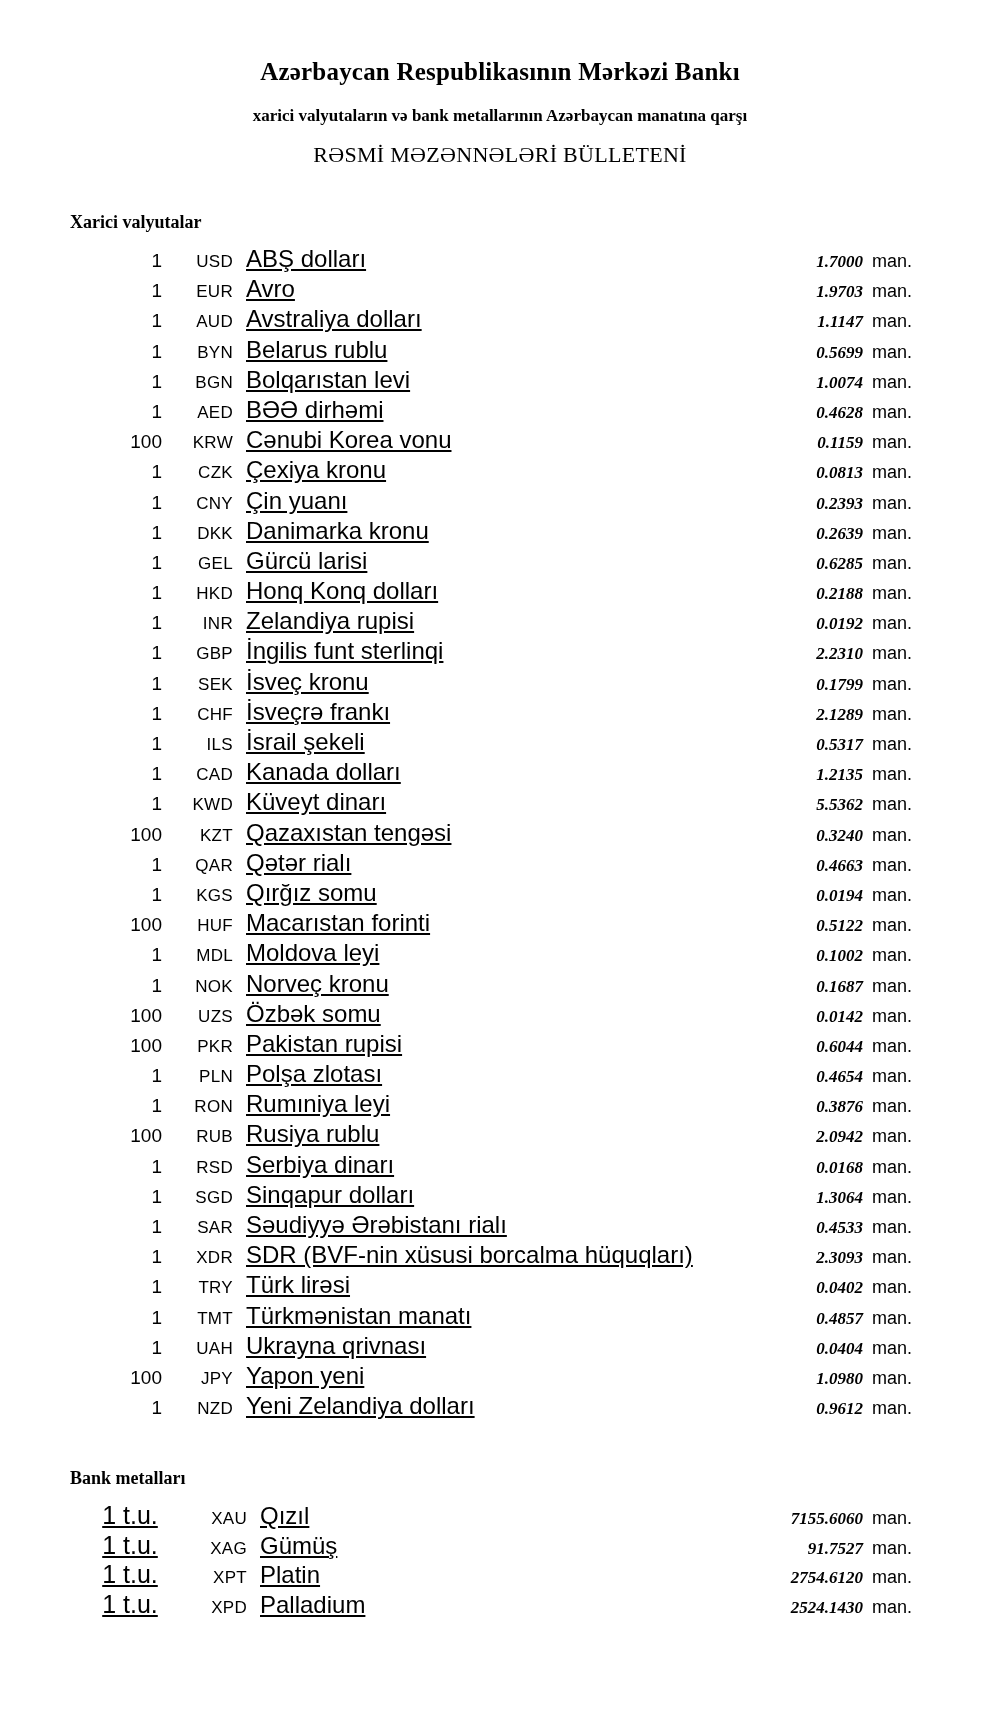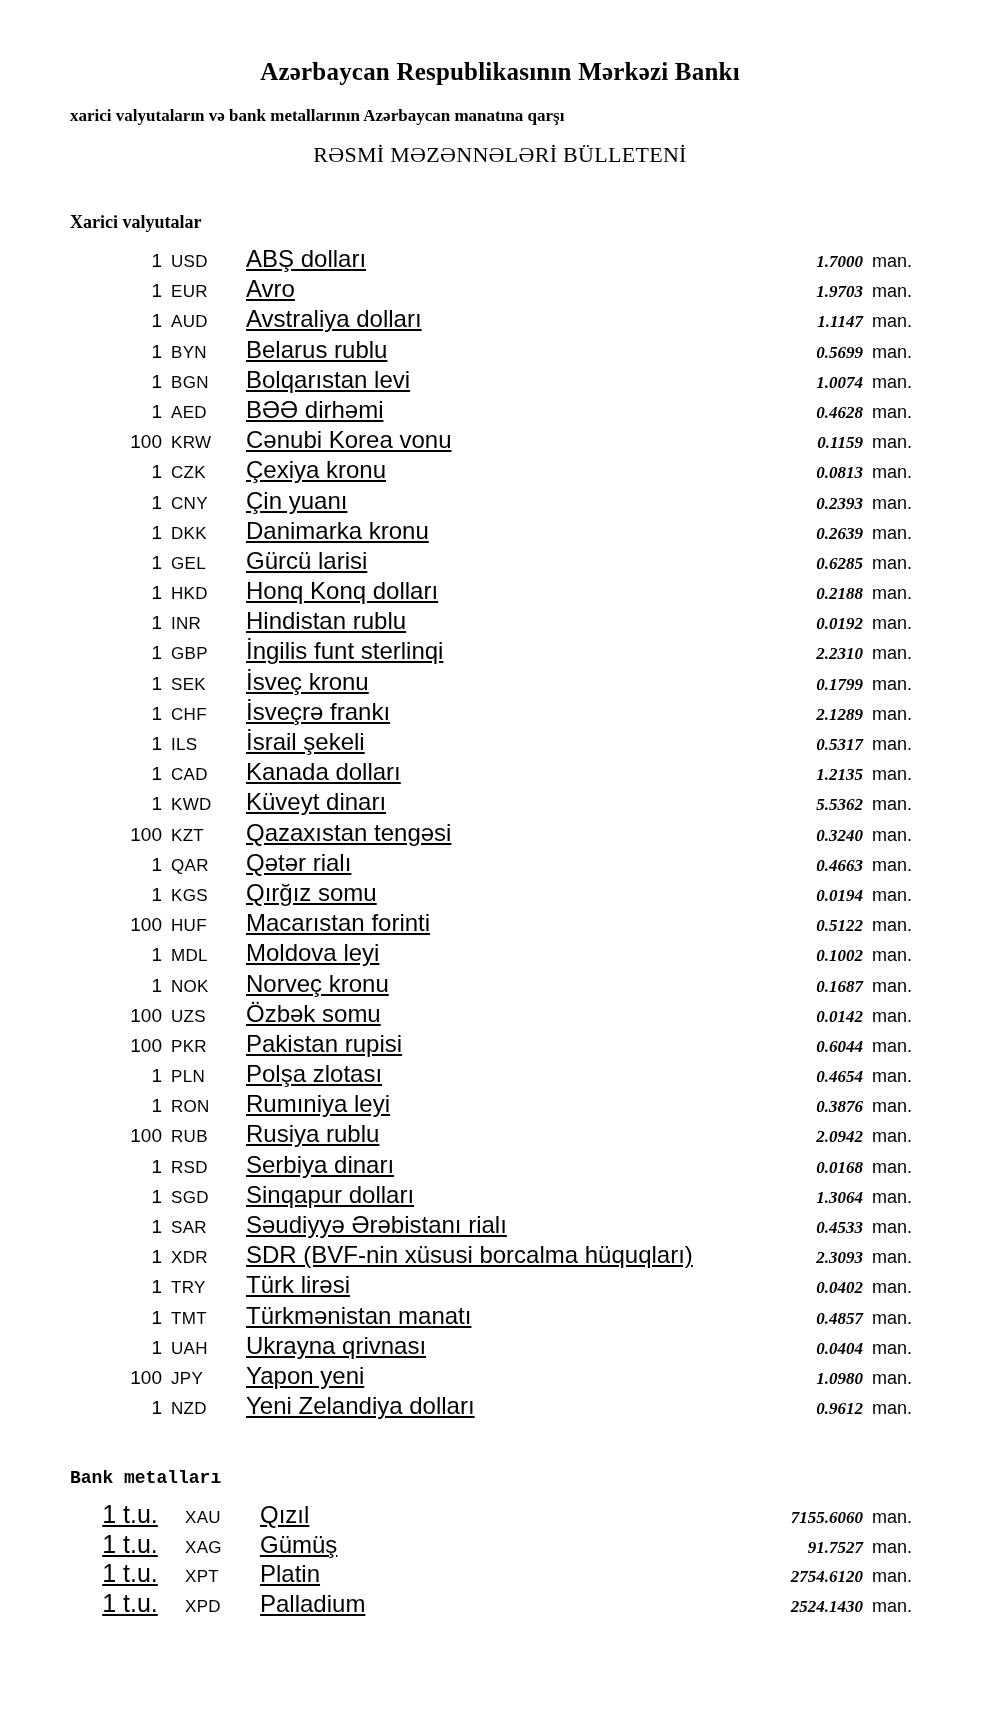--- a/index.html
+++ b/index.html
@@ -28,61 +28,61 @@
     margin: 10px 0 0 0;
   }
   .date-line {
     text-align: center;
     font-family: "Liberation Serif", serif;
     font-weight: bold;
     font-size: 17px;
     margin: 16px 0 0 0;
   }
   .subtitle-line {
+    text-align: center;
     font-family: "Liberation Serif", serif;
     font-weight: bold;
     font-size: 17px;
     margin: 20px 0 16px 0;
   }
   .bulletin-line {
     text-align: center;
     font-family: "Liberation Serif", serif;
     font-size: 22px;
     margin: 16px 0 0 0;
     letter-spacing: 0.3px;
   }
   .section-heading {
     font-family: "Liberation Serif", serif;
     font-weight: bold;
     font-size: 18px;
     margin: 44px 0 12px 0;
   }
   .section-heading.metals {
     margin-top: 46px;
-    font-family: Liberation Mono, monospace;
   }
   table.rates {
     width: 100%;
     border-collapse: collapse;
     table-layout: fixed;
   }
   table.rates td {
     padding: 0;
     vertical-align: baseline;
     white-space: nowrap;
   }
   .col-amount {
     width: 92px;
     text-align: right;
     font-size: 19px;
     padding-right: 9px !important;
   }
   .col-code {
     width: 62px;
-    text-align: left;
+    text-align: right;
     font-size: 17px;
     letter-spacing: 0.3px;
   }
   .col-name {
     font-size: 24px;
     padding-left: 13px !important;
     text-decoration: underline;
   }
   .col-rate {
     width: 150px;
@@ -208,21 +208,21 @@
         <tr class="rate-row">
           <td class="col-amount">1</td>
           <td class="col-code">HKD</td>
           <td class="col-name">Honq Konq dolları</td>
           <td class="col-rate">0.2188</td>
           <td class="col-unit">man.</td>
         </tr>
         <tr class="rate-row">
           <td class="col-amount">1</td>
           <td class="col-code">INR</td>
-          <td class="col-name">Hindistan rublu</td>
+          <td class="col-name">Zelandiya rupisi</td>
           <td class="col-rate">0.0192</td>
           <td class="col-unit">man.</td>
         </tr>
         <tr class="rate-row">
           <td class="col-amount">1</td>
           <td class="col-code">GBP</td>
           <td class="col-name">İngilis funt sterlinqi</td>
           <td class="col-rate">2.2310</td>
           <td class="col-unit">man.</td>
         </tr>

